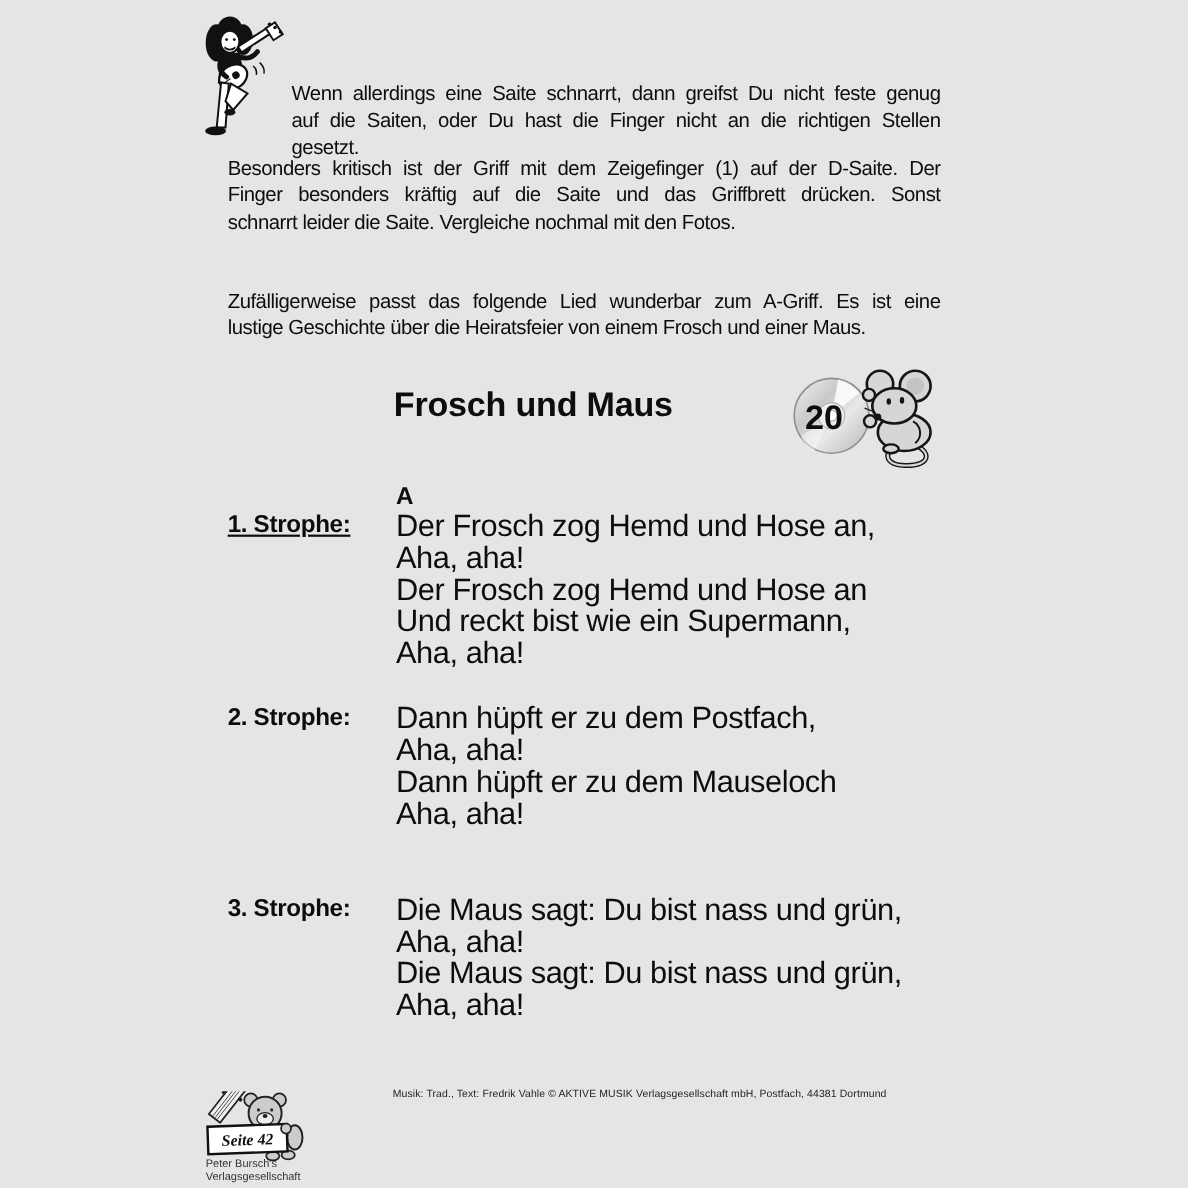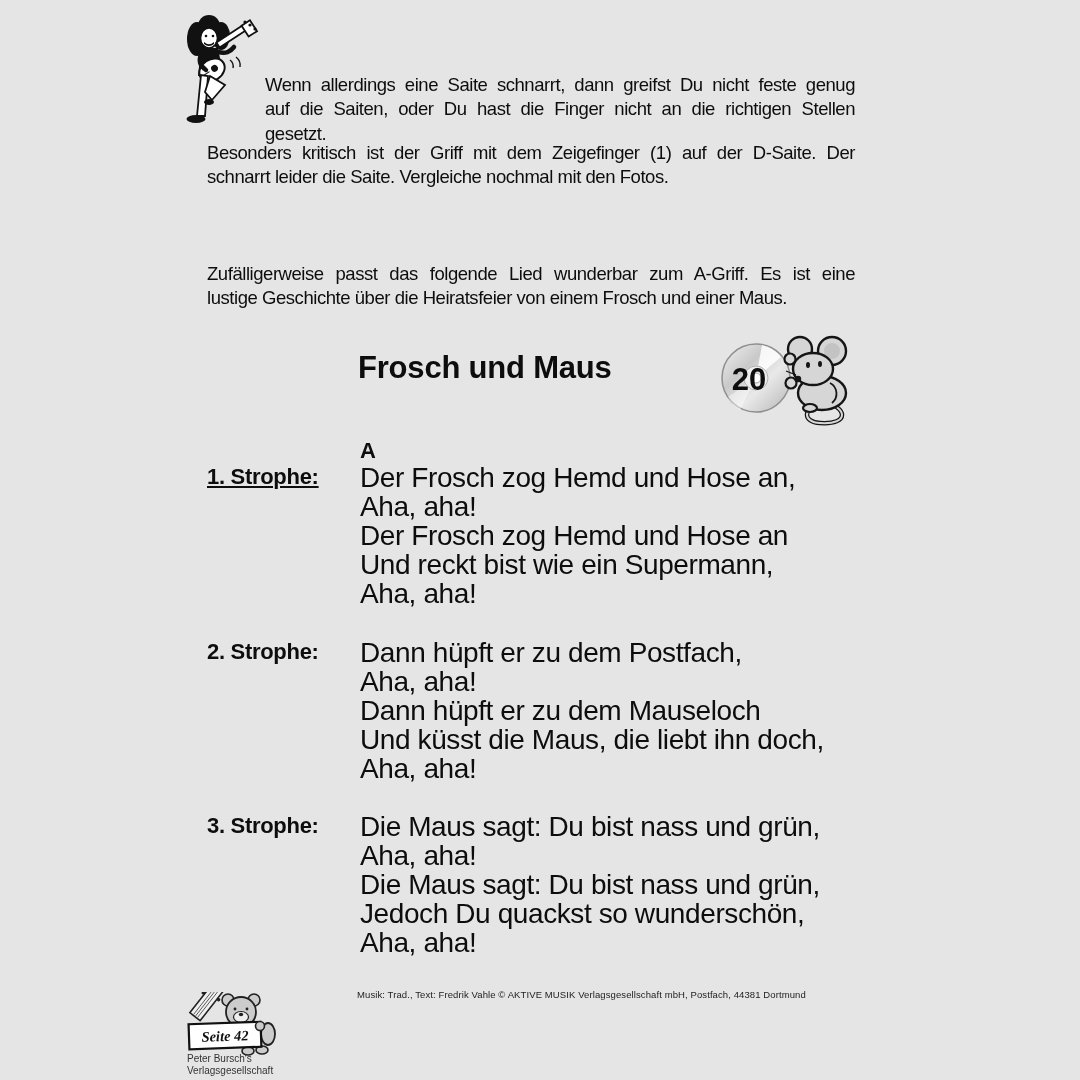--- a/index.html
+++ b/index.html
@@ -86,20 +86,21 @@
   </div>
 
   <div class="abs para" style="left:265px; top:73px; width:590px;">
     <div class="jline">Wenn allerdings eine Saite schnarrt, dann greifst Du nicht feste genug</div>
     <div class="jline">auf die Saiten, oder Du hast die Finger nicht an die richtigen Stellen</div>
     <div class="jline last">gesetzt.</div>
   </div>
 
   <div class="abs para" style="left:207px; top:141px; width:648px;">
     <div class="jline">Besonders kritisch ist der Griff mit dem Zeigefinger (1) auf der D-Saite. Der</div>
+    <div class="jline">Finger besonders kräftig auf die Saite und das Griffbrett drücken. Sonst</div>
     <div class="jline last">schnarrt leider die Saite. Vergleiche nochmal mit den Fotos.</div>
   </div>
 
   <div class="abs para" style="left:207px; top:262px; width:648px;">
     <div class="jline">Zufälligerweise passt das folgende Lied wunderbar zum A-Griff. Es ist eine</div>
     <div class="jline last">lustige Geschichte über die Heiratsfeier von einem Frosch und einer Maus.</div>
   </div>
 
   <div class="abs song-title" style="left:358px; top:350px;">Frosch und Maus</div>
 
@@ -159,30 +160,28 @@
     <div class="lyric">Der Frosch zog Hemd und Hose an</div>
     <div class="lyric">Und reckt bist wie ein Supermann,</div>
     <div class="lyric">Aha, aha!</div>
   </div>
 
   <div class="abs verse-label" style="left:207px; top:639px;">2. Strophe:</div>
   <div class="abs" style="left:360px; top:638px;">
     <div class="lyric">Dann hüpft er zu dem Postfach,</div>
     <div class="lyric">Aha, aha!</div>
     <div class="lyric">Dann hüpft er zu dem Mauseloch</div>
-    <div class="lyric">Und küsst die Maus, die liebt ihn doch,</div>
     <div class="lyric">Aha, aha!</div>
   </div>
 
   <div class="abs verse-label" style="left:207px; top:813px;">3. Strophe:</div>
   <div class="abs" style="left:360px; top:812px;">
     <div class="lyric">Die Maus sagt: Du bist nass und grün,</div>
     <div class="lyric">Aha, aha!</div>
     <div class="lyric">Die Maus sagt: Du bist nass und grün,</div>
-    <div class="lyric">Jedoch Du quackst so wunderschön,</div>
     <div class="lyric">Aha, aha!</div>
   </div>
 
   <div class="abs credit" style="left:357px; top:989px;">Musik: Trad., Text: Fredrik Vahle ©  AKTIVE MUSIK Verlagsgesellschaft mbH, Postfach, 44381 Dortmund</div>
 
   <div class="abs" style="left:180px; top:992px; width:110px; height:64px;">
     <svg width="110" height="64" viewBox="0 0 110 64">
 
       <g transform="rotate(38 24 14)">
         <rect x="17" y="-12" width="13" height="40" fill="#f0f0f0" stroke="#222" stroke-width="1.6"></rect>

